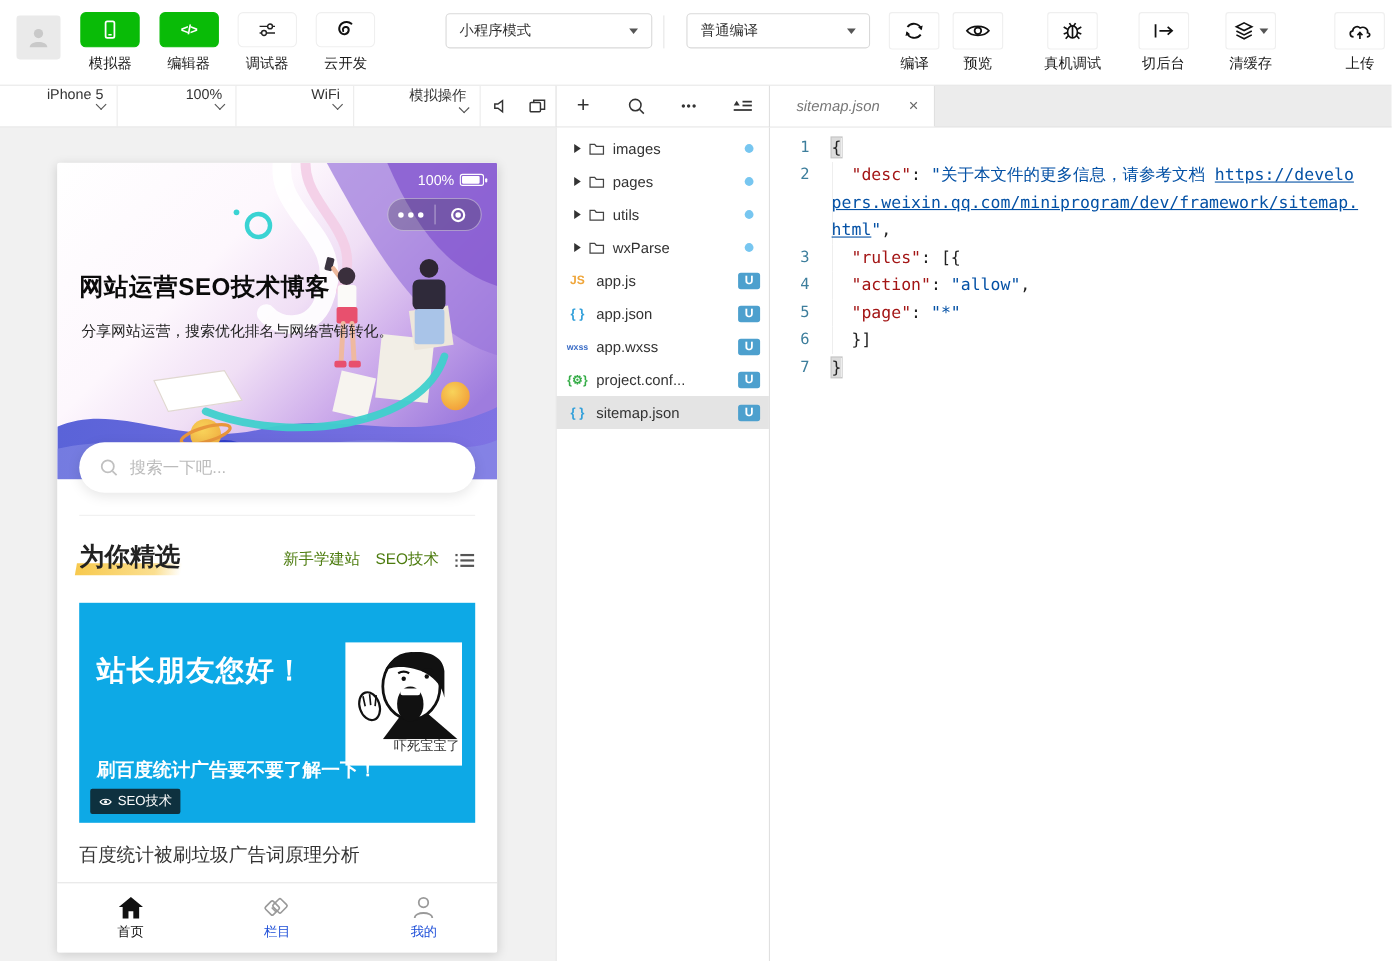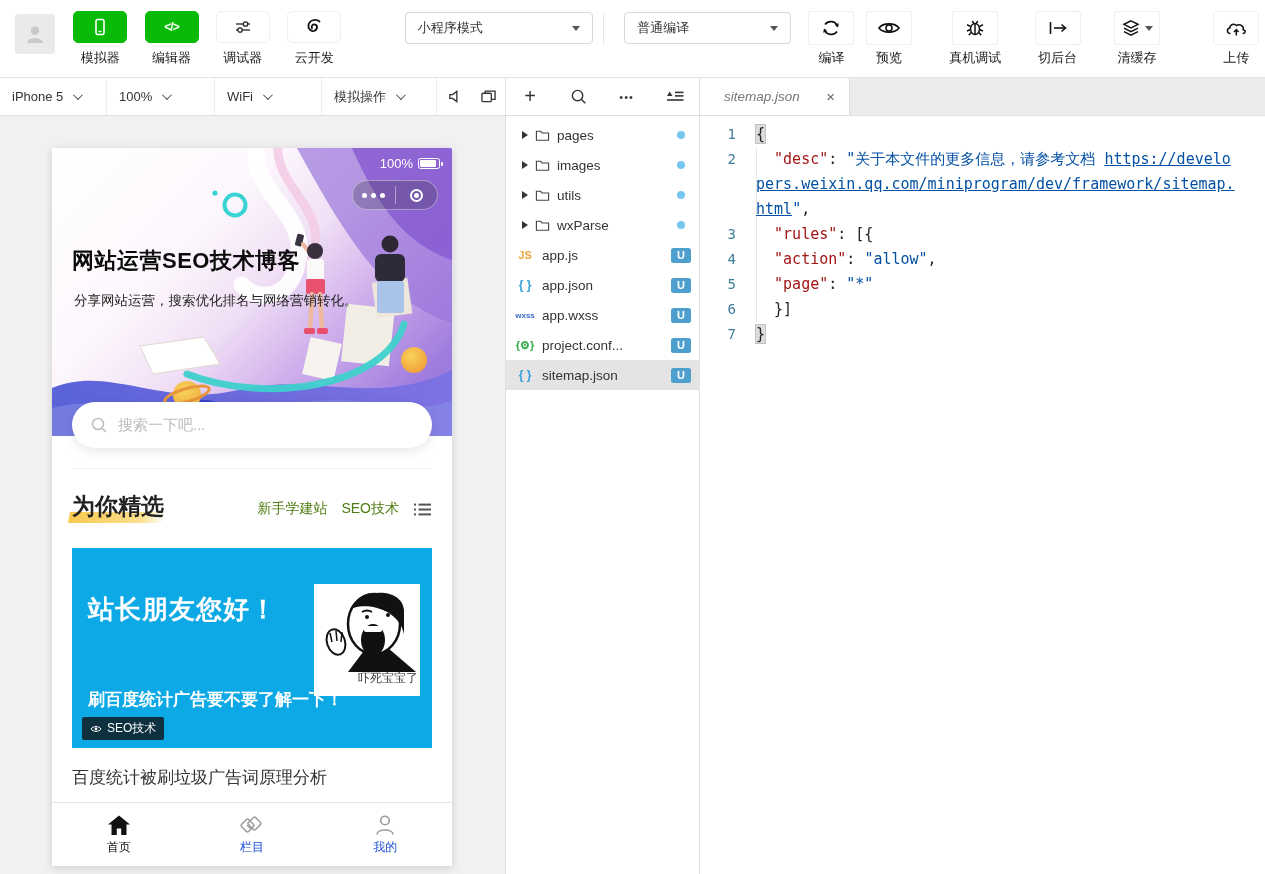--- a/index.html
+++ b/index.html
@@ -23,22 +23,22 @@
     border-top:5px solid #555; margin-left:auto; }
   .vsep { width:1px; height:30px; background:#E6E6E6; margin:14px 10px 0 10px; }
   .action { width:58px; display:flex; flex-direction:column; align-items:center; margin-top:11px; cursor:pointer; }
   .action-box { height:34px; min-width:46px; padding:0 6px; border:1px solid #EFEFEF; border-radius:3px;
     background:#fff; display:flex; align-items:center; justify-content:center; gap:4px; }
   .action-label { font-size:13px; margin-top:4px; white-space:nowrap; }
 
   
   .devicebar { position:absolute; left:0; top:78px; width:505px; height:38px; background:#fff;
     border-bottom:1px solid #E0E0E0; display:flex; }
-  .dcell { display:flex; align-items:center; padding:0 12px; font-size:13px; color:#333;
-    border-right:1px solid #ECECEC; cursor:pointer; }
+  .dcell { display:flex; align-items:flex-end; padding:0 12px; font-size:13px; color:#333;
+    border-right:1px solid #ECECEC; cursor:pointer;flex-direction:column; }
   .chev { width:7px; height:7px; border-right:1.6px solid #555; border-bottom:1.6px solid #555;
     transform:rotate(45deg) translateY(-2px); margin-left:10px; }
   .icell { width:34px; display:flex; align-items:center; justify-content:center; cursor:pointer; }
 
   .explorerbar { position:absolute; left:505px; top:78px; width:195px; height:38px; background:#fff;
     border-bottom:1px solid #E0E0E0; border-left:1px solid #E0E0E0; border-right:1px solid #E0E0E0;
     display:flex; align-items:center; justify-content:space-around; }
   .xicon { width:26px; height:26px; display:flex; align-items:center; justify-content:center;
     color:#333; cursor:pointer; font-size:17px; }
   .more-glyph { font-size:11px; letter-spacing:1px; color:#333; }
@@ -486,31 +486,31 @@
 </div>
 
 <div class="explorer">
   <div class="row">
     <span class="tri"></span>
     <span class="f-ic">
         <svg width="15" height="13" viewBox="0 0 16 13" fill="none" stroke="#444" stroke-width="1.2">
           <path d="M1.5 2 H6 L7.5 3.8 H14.5 V11.5 H1.5 Z"></path>
         </svg>
       </span>
-    <span>pages</span>
+    <span>images</span>
     <span class="dot"></span>
   </div>
   <div class="row">
     <span class="tri"></span>
     <span class="f-ic">
         <svg width="15" height="13" viewBox="0 0 16 13" fill="none" stroke="#444" stroke-width="1.2">
           <path d="M1.5 2 H6 L7.5 3.8 H14.5 V11.5 H1.5 Z"></path>
         </svg>
       </span>
-    <span>images</span>
+    <span>pages</span>
     <span class="dot"></span>
   </div>
   <div class="row">
     <span class="tri"></span>
     <span class="f-ic">
         <svg width="15" height="13" viewBox="0 0 16 13" fill="none" stroke="#444" stroke-width="1.2">
           <path d="M1.5 2 H6 L7.5 3.8 H14.5 V11.5 H1.5 Z"></path>
         </svg>
       </span>
     <span>utils</span>

